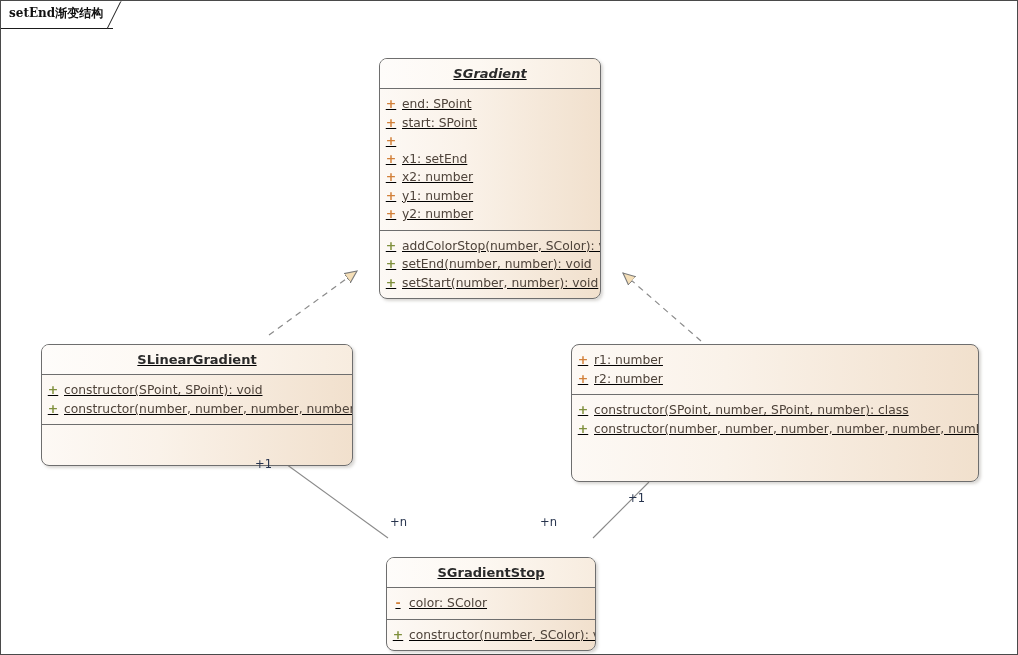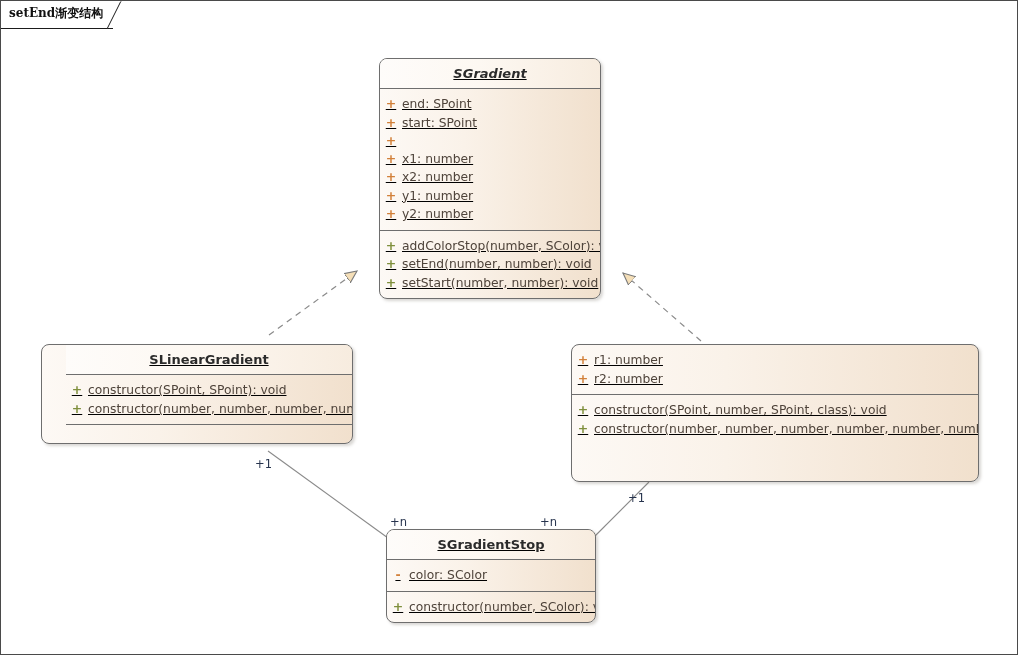--- a/index.html
+++ b/index.html
@@ -193,21 +193,21 @@
       </div>
       <div class="uml-row attr">
         <span class="vis vis-attr">+</span>
         <span class="sig">start: SPoint</span>
       </div>
       <div class="uml-row attr">
         <span class="vis vis-attr">+</span>
       </div>
       <div class="uml-row attr">
         <span class="vis vis-attr">+</span>
-        <span class="sig">x1: number</span>
+        <span class="sig">x1: setEnd</span>
       </div>
       <div class="uml-row attr">
         <span class="vis vis-attr">+</span>
         <span class="sig">x2: number</span>
       </div>
       <div class="uml-row attr">
         <span class="vis vis-attr">+</span>
         <span class="sig">y1: number</span>
       </div>
       <div class="uml-row attr">
@@ -224,21 +224,21 @@
         <span class="vis vis-op">+</span>
         <span class="sig">setEnd(number, number): void</span>
       </div>
       <div class="uml-row op">
         <span class="vis vis-op">+</span>
         <span class="sig">setStart(number, number): void</span>
       </div>
     </div>
   </div>
 
-  <div class="uml-class" id="box-slineargradient" style="left:40px; top:343px; width:312px; height:100px;padding-left:24px;">
+  <div class="uml-class" id="box-slineargradient" style="left:40px; top:343px; width:312px; height:122px;">
     <div class="uml-header">SLinearGradient</div>
     <div class="uml-compartment">
       <div class="uml-row op">
         <span class="vis vis-op">+</span>
         <span class="sig">constructor(SPoint, SPoint): void</span>
       </div>
       <div class="uml-row op">
         <span class="vis vis-op">+</span>
         <span class="sig">constructor(number, number, number, number): void</span>
       </div>
@@ -253,30 +253,30 @@
         <span class="sig">r1: number</span>
       </div>
       <div class="uml-row attr">
         <span class="vis vis-attr">+</span>
         <span class="sig">r2: number</span>
       </div>
     </div>
     <div class="uml-compartment last">
       <div class="uml-row op">
         <span class="vis vis-op">+</span>
-        <span class="sig">constructor(SPoint, number, SPoint, class): void</span>
+        <span class="sig">constructor(SPoint, number, SPoint, number): class</span>
       </div>
       <div class="uml-row op">
         <span class="vis vis-op">+</span>
         <span class="sig">constructor(number, number, number, number, number, number): void</span>
       </div>
     </div>
   </div>
 
-  <div class="uml-class" id="box-sgradientstop" style="left:385px; top:528px; width:210px;">
+  <div class="uml-class" id="box-sgradientstop" style="left:385px; top:556px; width:210px;">
     <div class="uml-header">SGradientStop</div>
     <div class="uml-compartment">
       <div class="uml-row attr">
         <span class="vis vis-attr">-</span>
         <span class="sig">color: SColor</span>
       </div>
     </div>
     <div class="uml-compartment last">
       <div class="uml-row op">
         <span class="vis vis-op">+</span>

